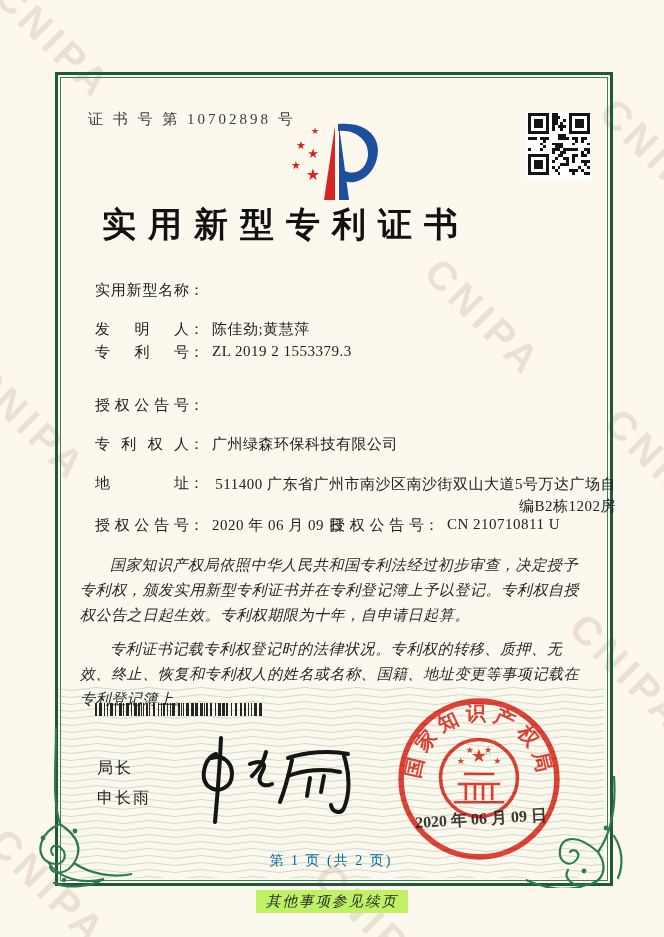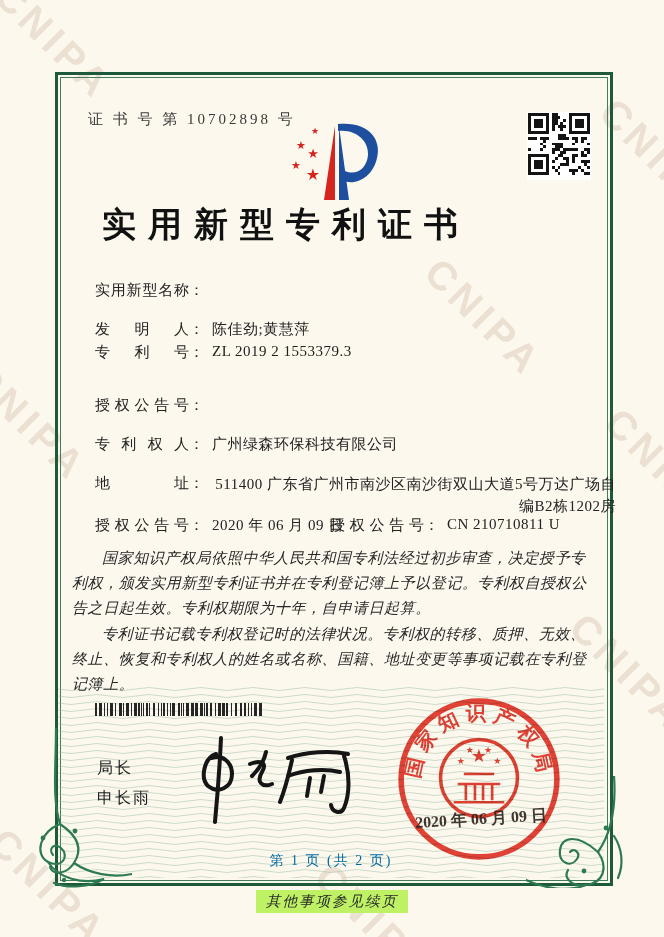--- a/index.html
+++ b/index.html
@@ -63,21 +63,21 @@
   .fcolon{flex:none;margin-right:8px;}
   .fval{letter-spacing:0.5px;}
   .fval.wrap{white-space:normal;width:404px;line-height:1.45;text-align:right;}
   .fval.fixed{display:inline-block;width:118px;}
   .paras{
     position:absolute;left:72px;top:546px;width:524px;
     font-size:15px;line-height:1.68;letter-spacing:0.6px;
     font-style:italic;
     color:#262626;z-index:2;
   }
-  .paras p{margin:0;text-indent:2em;}
+  .paras p{margin:8px;text-indent:2em;font-family:Liberation Mono, monospace;}
   .waveband{position:absolute;left:58px;top:686px;z-index:1;}
   .barcode{position:absolute;left:95px;top:702px;z-index:2;}
   .signer{
     position:absolute;left:97px;top:753px;z-index:2;
     font-family:"Liberation Sans","DejaVu Sans",sans-serif;
     font-size:16px;line-height:1.85;color:#1c1c1c;letter-spacing:2px;
   }
   .signature{position:absolute;left:188px;top:732px;z-index:2;}
   .seal{position:absolute;left:393px;top:693px;z-index:3;opacity:0.93;mix-blend-mode:multiply;}
   .seal-date{

